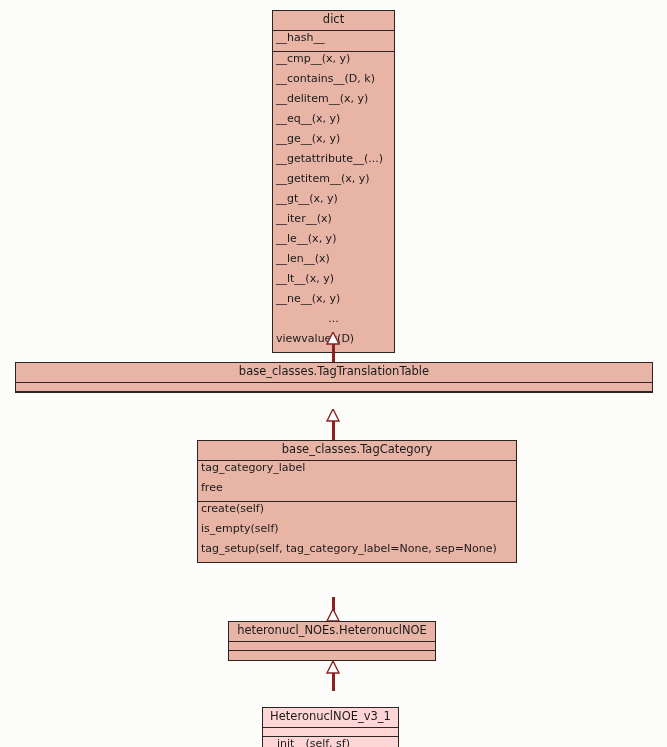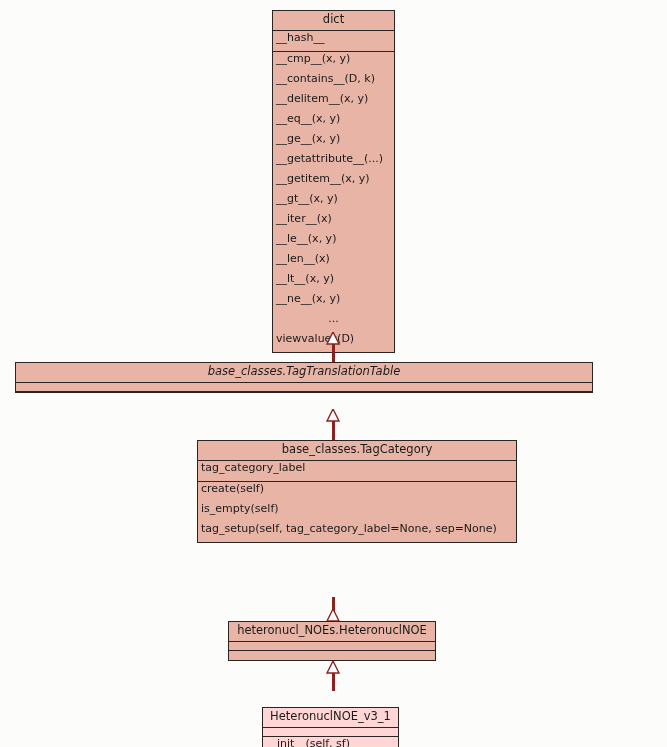--- a/index.html
+++ b/index.html
@@ -112,40 +112,41 @@
     </div>
   </div>
 
   <div class="edge v" style="left:332px; top:341px; height:22px;"></div>
   <div class="arrowwrap" style="left:326px; top:332px;">
     <svg width="14" height="13" viewBox="0 0 14 13">
       <polygon points="7,0 13,12 1,12" fill="#ffffff" stroke="#8b2220" stroke-width="1.4"></polygon>
     </svg>
   </div>
 
-  <div class="umlbox" id="box-tagtranslationtable" style="left:15px; top:362px; width:578px;font-style:italic;">
+  <div class="umlbox" id="box-tagtranslationtable" style="left:15px; top:362px; width:638px;">
     <div class="compartment">
       <div class="cls-title">base_classes.TagTranslationTable</div>
     </div>
     <div class="compartment empty"></div>
   </div>
 
   <div class="edge v" style="left:332px; top:418px; height:22px;"></div>
   <div class="arrowwrap" style="left:326px; top:409px;">
     <svg width="14" height="13" viewBox="0 0 14 13">
       <polygon points="7,0 13,12 1,12" fill="#ffffff" stroke="#8b2220" stroke-width="1.4"></polygon>
     </svg>
   </div>
 
   <div class="umlbox" id="box-tagcategory" style="left:173px; top:440px; width:320px;margin-left:24px;">
     <div class="compartment">
       <div class="cls-title">base_classes.TagCategory</div>
     </div>
     <div class="compartment">
       <div class="row">tag_category_label</div>
+      <div class="row">free</div>
     </div>
     <div class="compartment last">
       <div class="row">create(self)</div>
       <div class="row">is_empty(self)</div>
       <div class="row">tag_setup(self, tag_category_label=None, sep=None)</div>
     </div>
   </div>
 
   <div class="edge v" style="left:332px; top:597px; height:21px;"></div>
   <div class="arrowwrap" style="left:326px; top:609px;">

